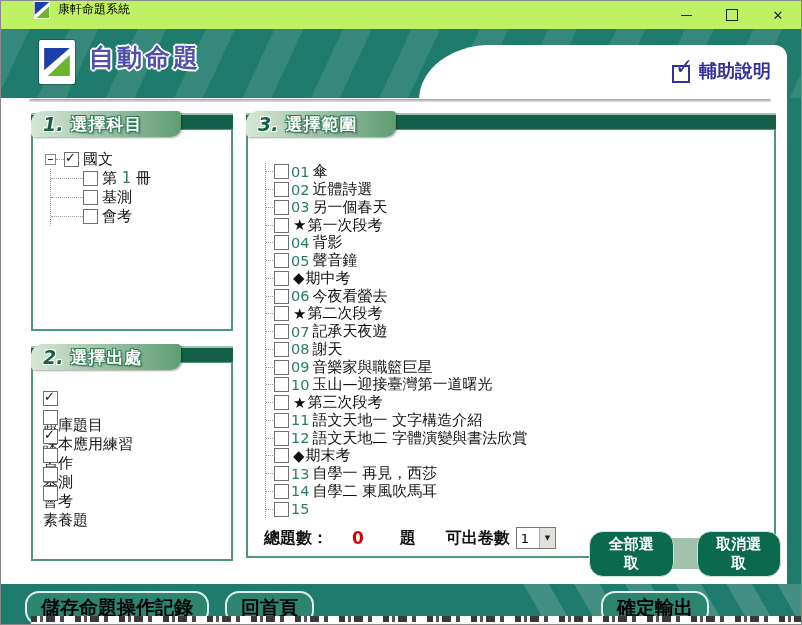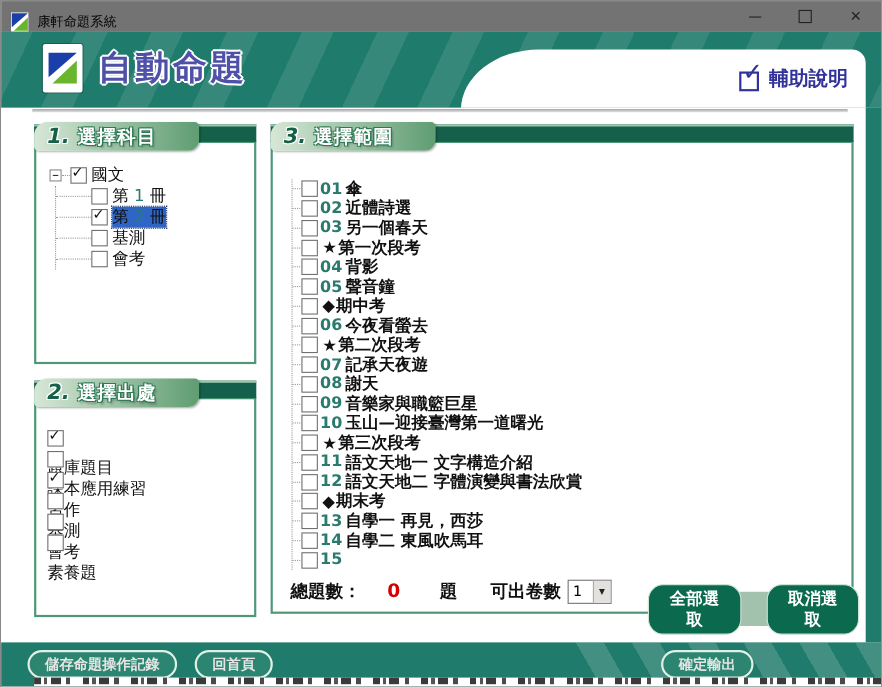--- a/index.html
+++ b/index.html
@@ -1,36 +1,36 @@
 <!DOCTYPE html>
 <html><head>
 <meta charset="utf-8">
 <style>
   html,body{margin:0;padding:0;background:#e8e8e8;}
   .win{position:relative;width:802px;height:625px;background:#fff;overflow:hidden;
        font-family:"DejaVu Sans",sans-serif;border:1px solid #8a8a8a;box-sizing:border-box;}
 
   
-  .titlebar{position:absolute;top:0;left:0;right:0;height:28px;background:#737373;display:flex;align-items:flex-end;}
+  .titlebar{position:absolute;top:0;left:0;right:0;height:28px;background:#bef264;display:flex;align-items:flex-start;padding-left:24px;}
   .tlogo{margin-left:9px;width:16px;height:18px;flex:none;}
   .ttitle{margin-left:8px;font-size:12px;color:#000;}
   .wcontrols{margin-left:auto;display:flex;height:100%;}
   .wc{width:46px;display:flex;align-items:center;justify-content:center;color:#222;font-size:13px;cursor:pointer;}
   .minline{width:11px;height:1px;background:#222;display:block;}
   .maxbox{width:10px;height:10px;border:1px solid #222;display:block;}
 
   
   .hdr{position:absolute;top:28px;left:0;right:0;height:69px;background:#1f7b6b;overflow:hidden;}
   .hdr::before{content:"";position:absolute;inset:0;
     background:repeating-linear-gradient(115deg,rgba(255,255,255,0.10) 0 26px,transparent 26px 62px);}
   .swoosh{position:absolute;top:16px;left:418px;right:14px;bottom:-2px;background:#fff;
     border-top-left-radius:75px 58px;border-top-right-radius:13px;}
   .hlogo{position:absolute;left:38px;top:11px;width:36px;height:44px;background:#fff;border-radius:2px;
     display:flex;align-items:center;justify-content:center;box-shadow:0 0 0 1px rgba(0,0,0,0.25);}
-  .htitle{position:absolute;left:88px;top:12px;font-size:31px;font-weight:bold;color:#4f51a8;letter-spacing:3px;
+  .htitle{position:absolute;left:88px;top:12px;font-size:25px;font-weight:bold;color:#4f51a8;letter-spacing:3px;
     text-shadow:-2px 0 #fff,2px 0 #fff,0 -2px #fff,0 2px #fff,-1px -1px #fff,1px 1px #fff,1px -1px #fff,-1px 1px #fff;}
   .help{position:absolute;right:30px;top:30px;display:flex;align-items:center;gap:7px;color:#32329b;
     font-weight:bold;font-size:18px;cursor:pointer;text-decoration:none;}
   .help-ic{position:relative;width:20px;height:22px;flex:none;}
   .hbox{position:absolute;left:0;top:5px;width:14px;height:14px;border:2px solid #32329b;background:#fff;}
   .hck{position:absolute;left:3px;top:-6px;font-size:22px;font-weight:bold;color:#32329b;}
 
   
   .content{position:absolute;top:97px;left:0;width:788px;bottom:40px;background:#fff;}
   .topline{position:absolute;top:1px;left:28px;right:18px;height:3px;border-radius:2px;
@@ -64,21 +64,21 @@
   .rootstub{width:8px;}
   .childstub{width:32px;}
   .tchildren{margin-left:5px;border-left:1px dotted #9a9a9a;}
   .tlabel{margin-left:4px;white-space:pre;}
   .tnum{color:#2a7a6e;}
   .tlabel.sel{background:#2f66c6;outline:1px dotted #0a2a66;}
 
   .s2list{margin:28px 0 0 10px;font-size:15px;color:#111;}
   .s2row{display:flex;align-items:flex-start;height:19px;gap:10px;flex-direction:column;}
 
-  .s3list{margin:33px 16px 0 17px;border-left:1px dotted #9a9a9a;font-size:15px;color:#111;font-weight:bold;}
+  .s3list{margin:33px 16px 0 17px;border-left:1px dotted #9a9a9a;font-size:15px;color:#111;}
   .s3row{display:flex;align-items:center;height:17.75px;cursor:default;}
   .s3row::before{content:"";width:7px;border-top:1px dotted #9a9a9a;margin-right:1px;}
   .s3num{color:#2a7a6e;margin-left:2px;font-size:14.5px;}
   .s3mark{margin-left:2px;}
   .s3lbl{margin-left:1px;white-space:pre;}
 
   
   .totals{position:absolute;left:16px;bottom:7px;display:flex;align-items:center;
     font-size:16px;font-weight:bold;color:#111;z-index:4;}
   .tot-value{color:#d40000;margin-left:24px;font-size:17px;}
@@ -95,21 +95,21 @@
   .selstrip{position:absolute;left:588px;top:440px;width:192px;height:31px;background:#a3c2ad;
     border-radius:8px;display:flex;align-items:center;justify-content:center;gap:23px;z-index:6;}
   .pillbtn{background:#0b6a4d;color:#fff;font-weight:bold;font-size:15px;padding:3px 13px;
     border-radius:14px;border:1px solid #cfe3d6;cursor:pointer;font-family:inherit;}
 
   
   .bottombar{position:absolute;left:0;right:0;bottom:0;height:40px;background:#1f7b6b;overflow:hidden;}
   .bottombar::before{content:"";position:absolute;right:0;top:0;width:280px;height:100%;
     background:repeating-linear-gradient(60deg,transparent 0 22px,rgba(255,255,255,0.16) 22px 44px);}
   .bb-left{position:absolute;left:24px;top:7px;display:flex;gap:16px;}
-  .bbtn{background:#2b8570;color:#e5e5e5;font-weight:bold;font-size:13px;padding:2px 14px;
+  .bbtn{background:#2b8570;color:#000000;font-weight:bold;font-size:19px;padding:2px 14px;
     border-radius:14px;border:2px solid #dff0e6;cursor:pointer;font-family:inherit;}
   .bb-output{position:absolute;left:600px;top:7px;}
   .ticker{position:absolute;left:30px;right:0;bottom:0;height:8px;background-color:#fff;
     background-image:repeating-linear-gradient(90deg,#3a3a3a 0 6px,transparent 6px 9px,#555 9px 12px,
       transparent 12px 15px,#3a3a3a 15px 24px,transparent 24px 29px,#4a4a4a 29px 33px,transparent 33px 44px);
     background-size:auto 6px;background-repeat:repeat-x;background-position:0 0;}
 </style>
 </head>
 <body>
 
@@ -175,25 +175,20 @@
             <span class="cb checked"></span>
             <span class="tlabel">國文</span>
           </div>
           <div class="tchildren">
   <div class="trow">
     <span class="stub childstub"></span>
     <span class="cb"></span>
     <span class="tlabel"><span class="pre">第 </span><span class="tnum">1</span><span class="post"> 冊</span></span>
   </div>
 
-  <div class="trow">
-    <span class="stub childstub"></span>
-    <span class="cb checked"></span>
-    <span class="tlabel sel"><span class="pre">第 </span><span class="tnum">2</span><span class="post"> 冊</span></span>
-  </div>
 
   <div class="trow">
     <span class="stub childstub"></span>
     <span class="cb"></span>
     <span class="tlabel"><span class="pre">基測</span><span class="tnum"></span><span class="post"></span></span>
   </div>
 
   <div class="trow">
     <span class="stub childstub"></span>
     <span class="cb"></span>

